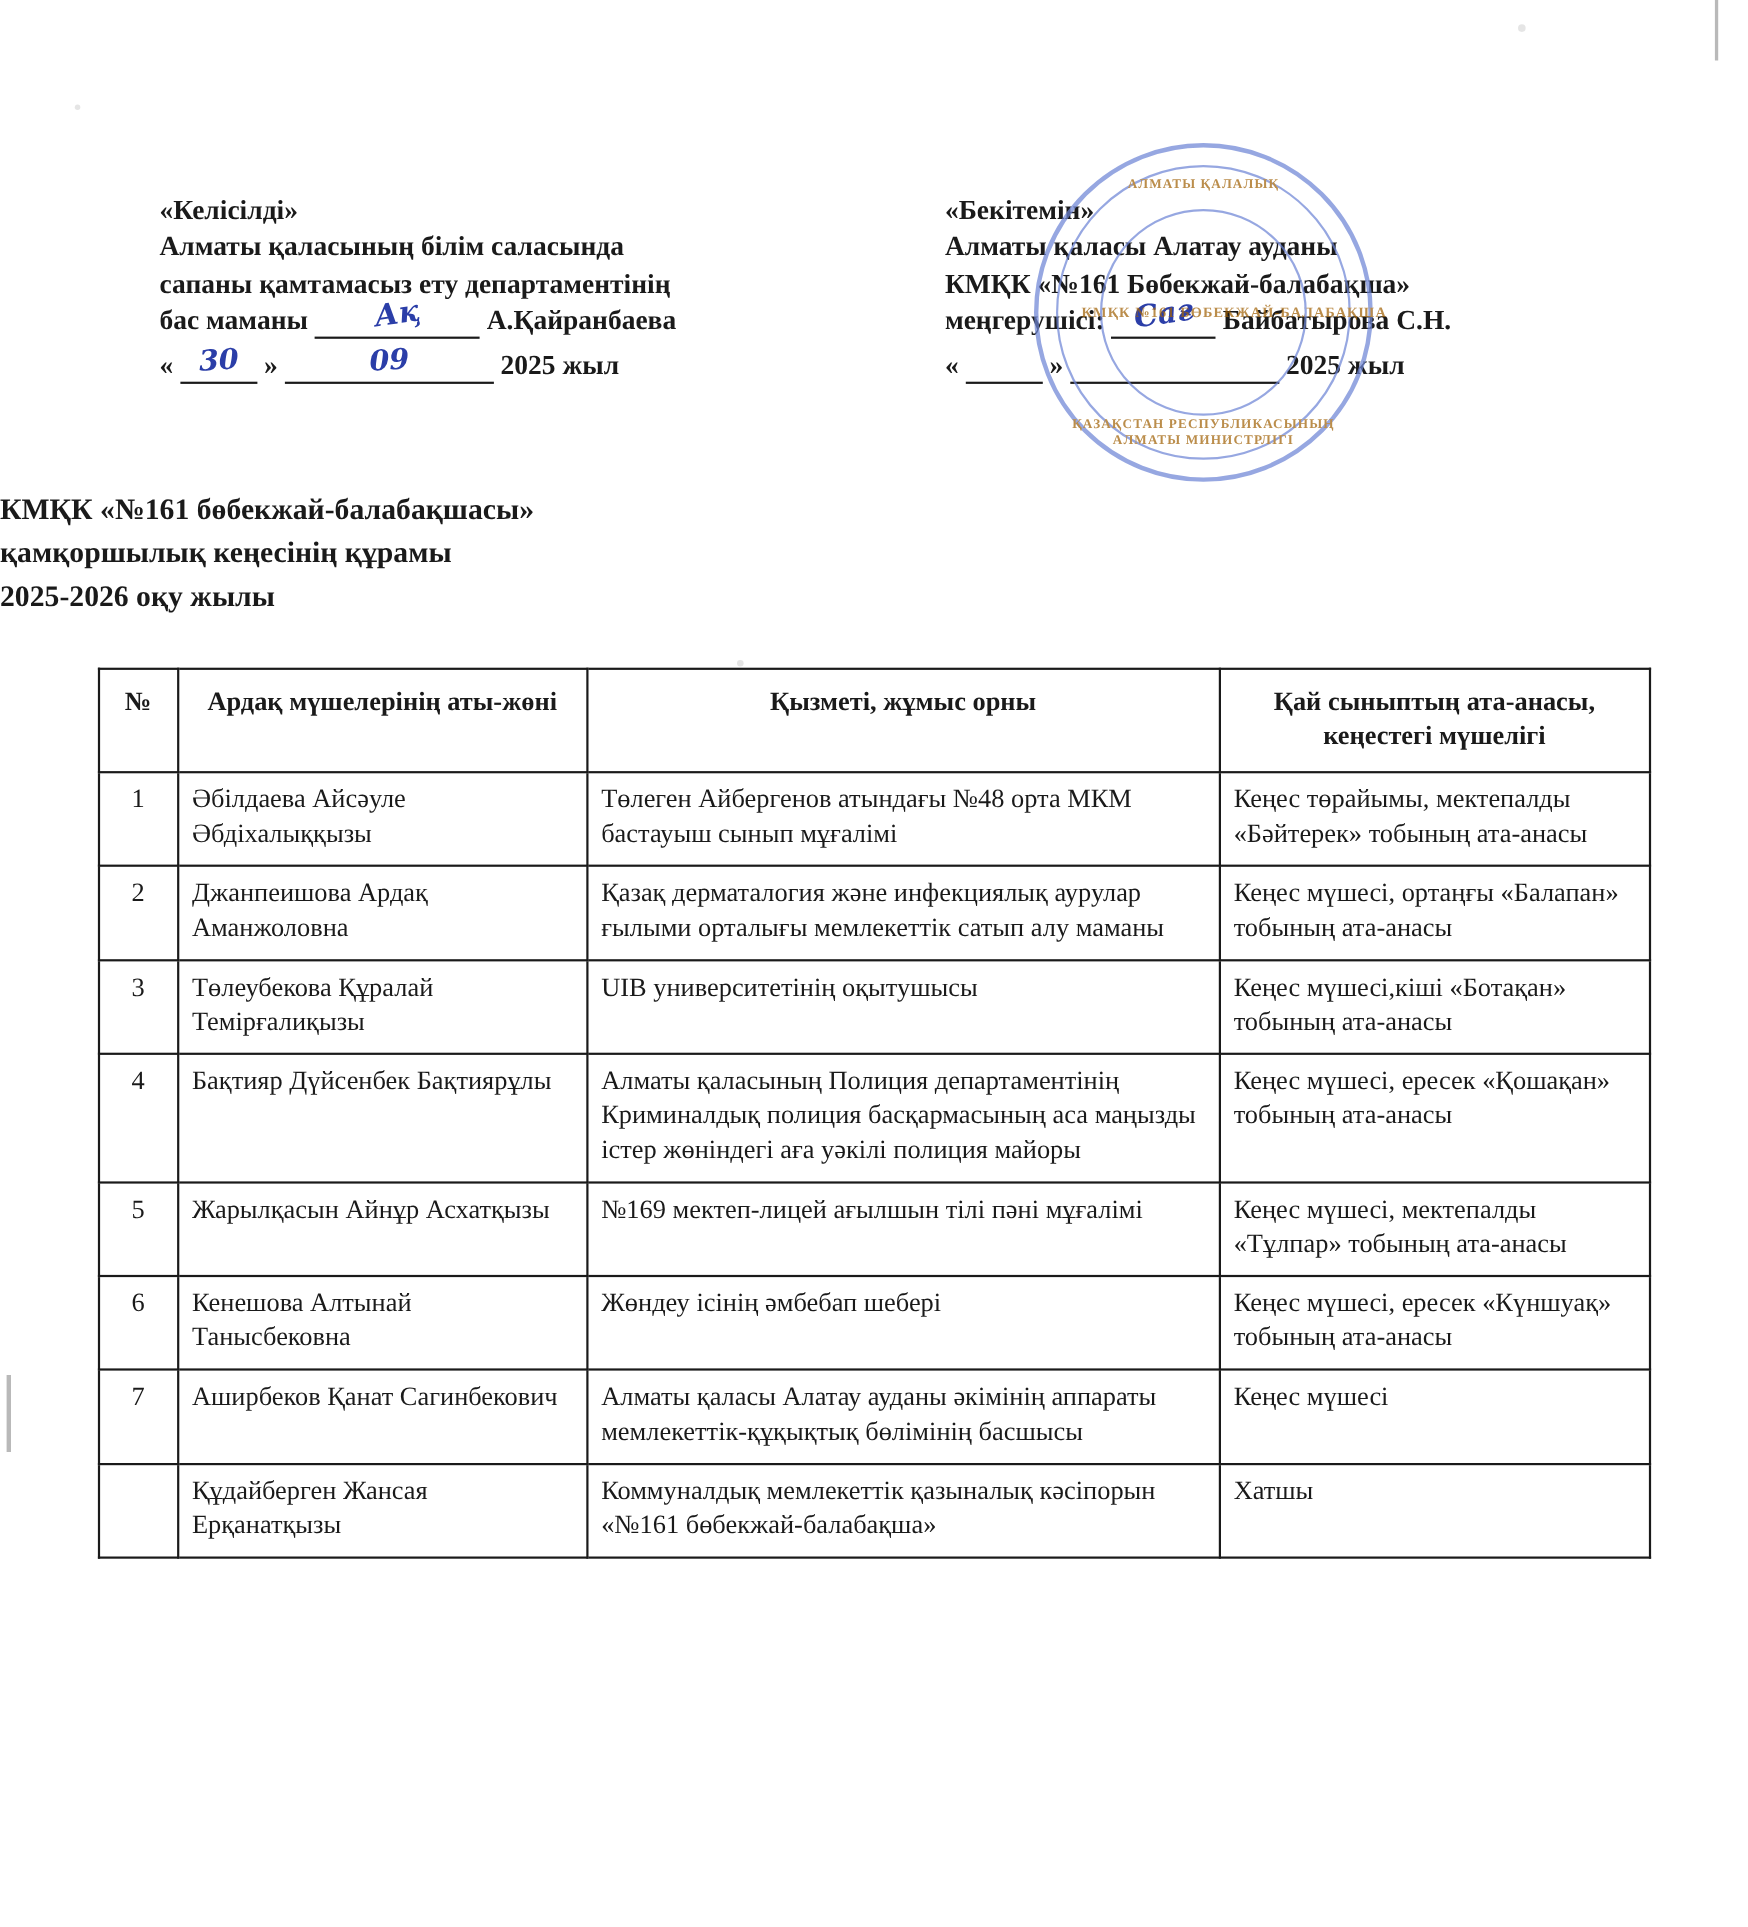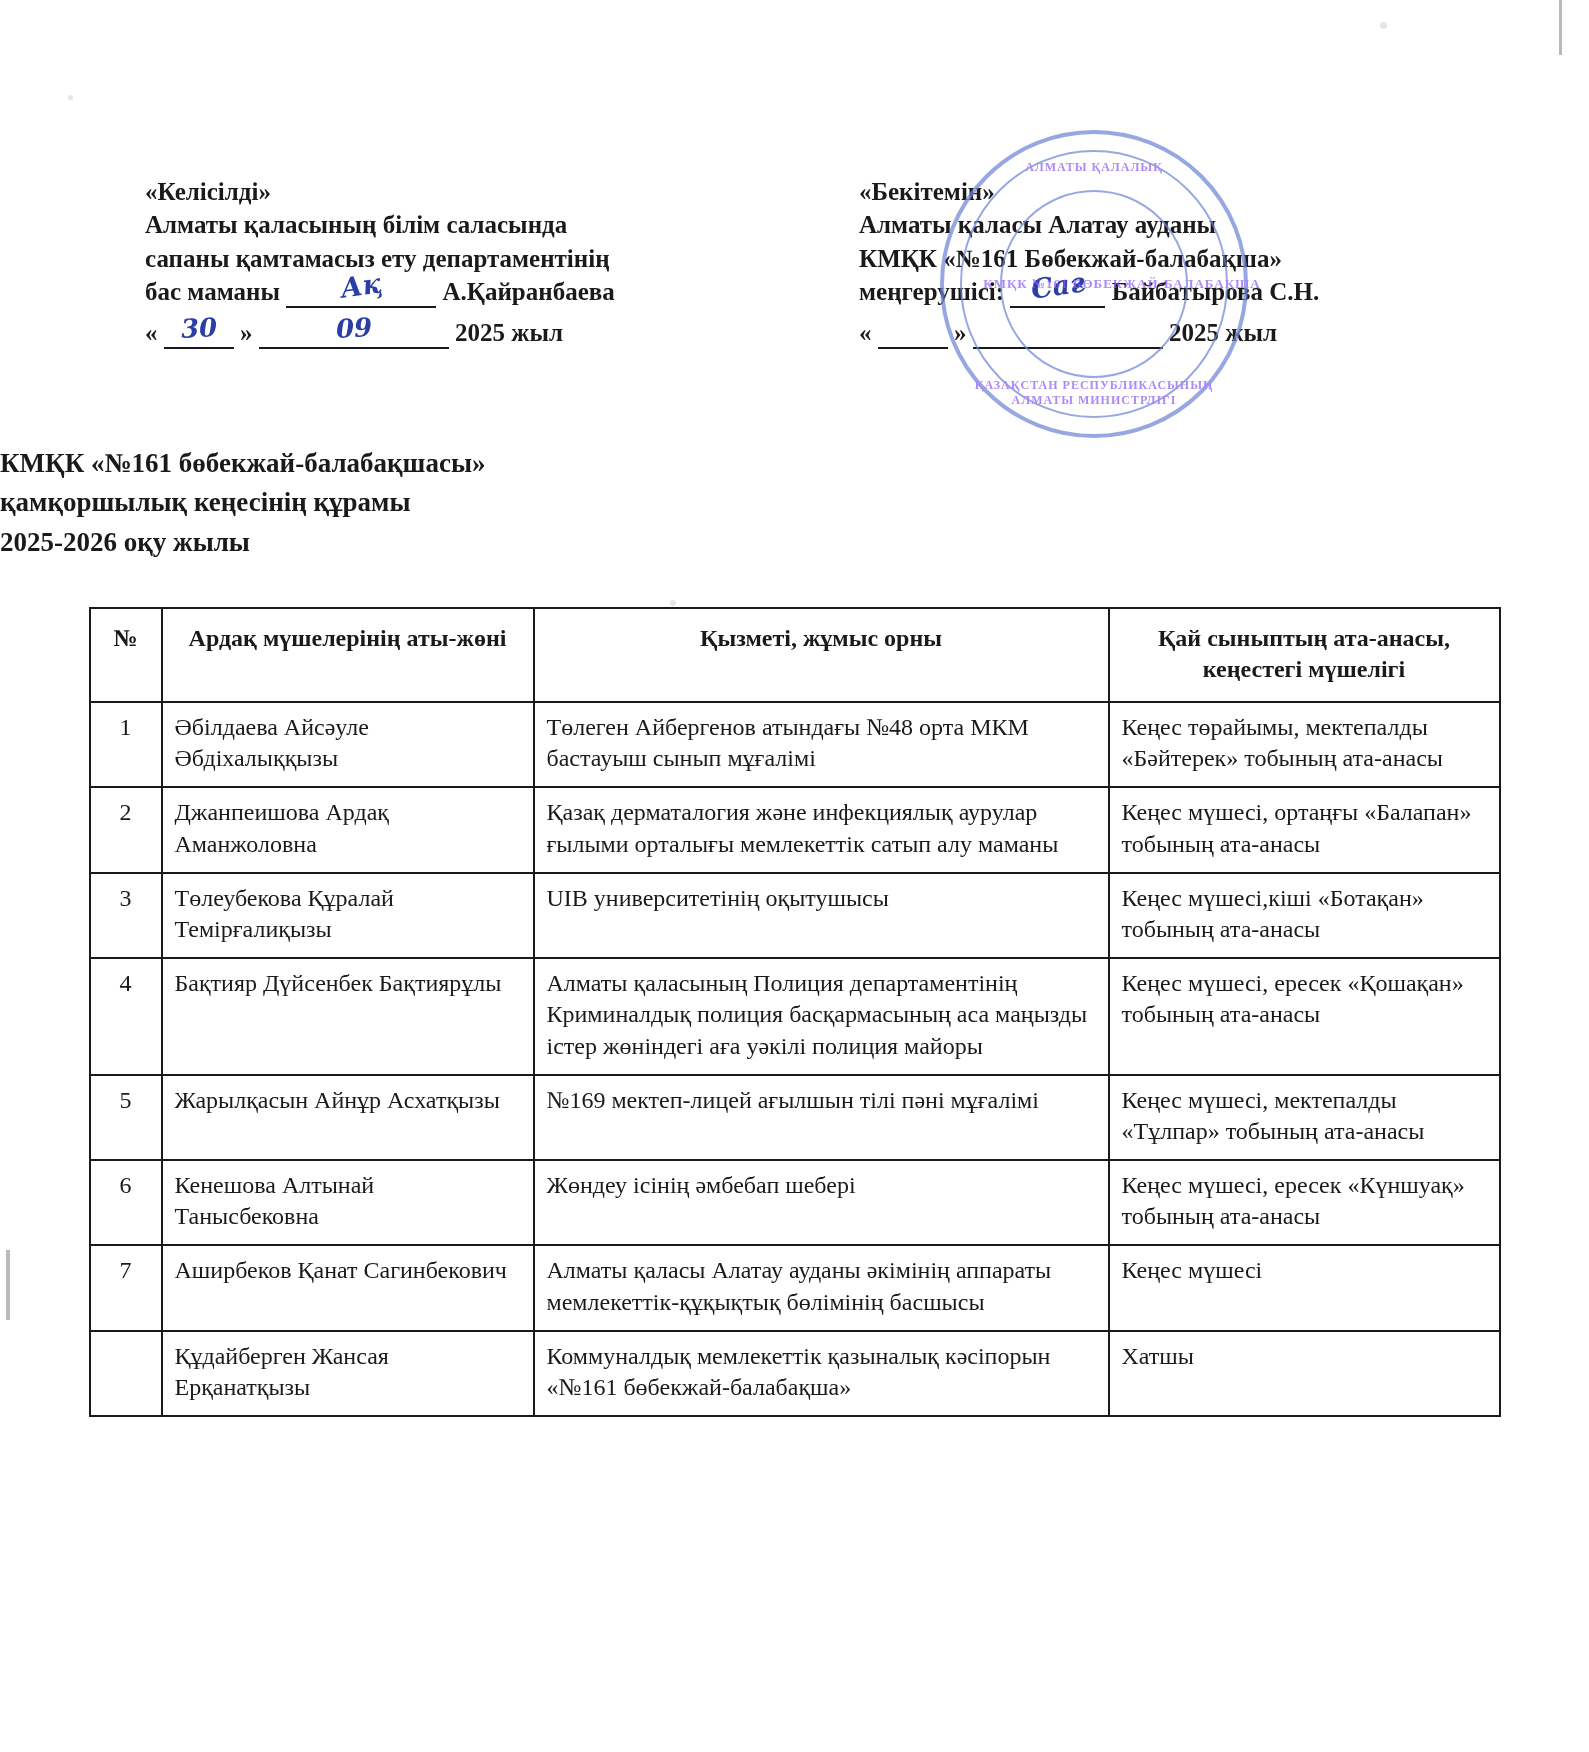--- a/index.html
+++ b/index.html
@@ -91,21 +91,21 @@
     content: "";
     position: absolute;
     left: 56px; top: 56px; right: 56px; bottom: 56px;
     border: 2px solid #6f86d6;
     border-radius: 50%;
   }
   .stamp-text-top, .stamp-text-bottom, .stamp-center {
     position: absolute;
     width: 100%;
     text-align: center;
-    color: #8b5cf6;
+    color: #a16207;
     font-size: 12px;
     font-weight: bold;
     letter-spacing: 1px;
   }
   .stamp-text-top { top: 26px; }
   .stamp-text-bottom { bottom: 26px; }
   .stamp-center {
     top: 50%;
     transform: translateY(-50%);
     font-size: 13px;

